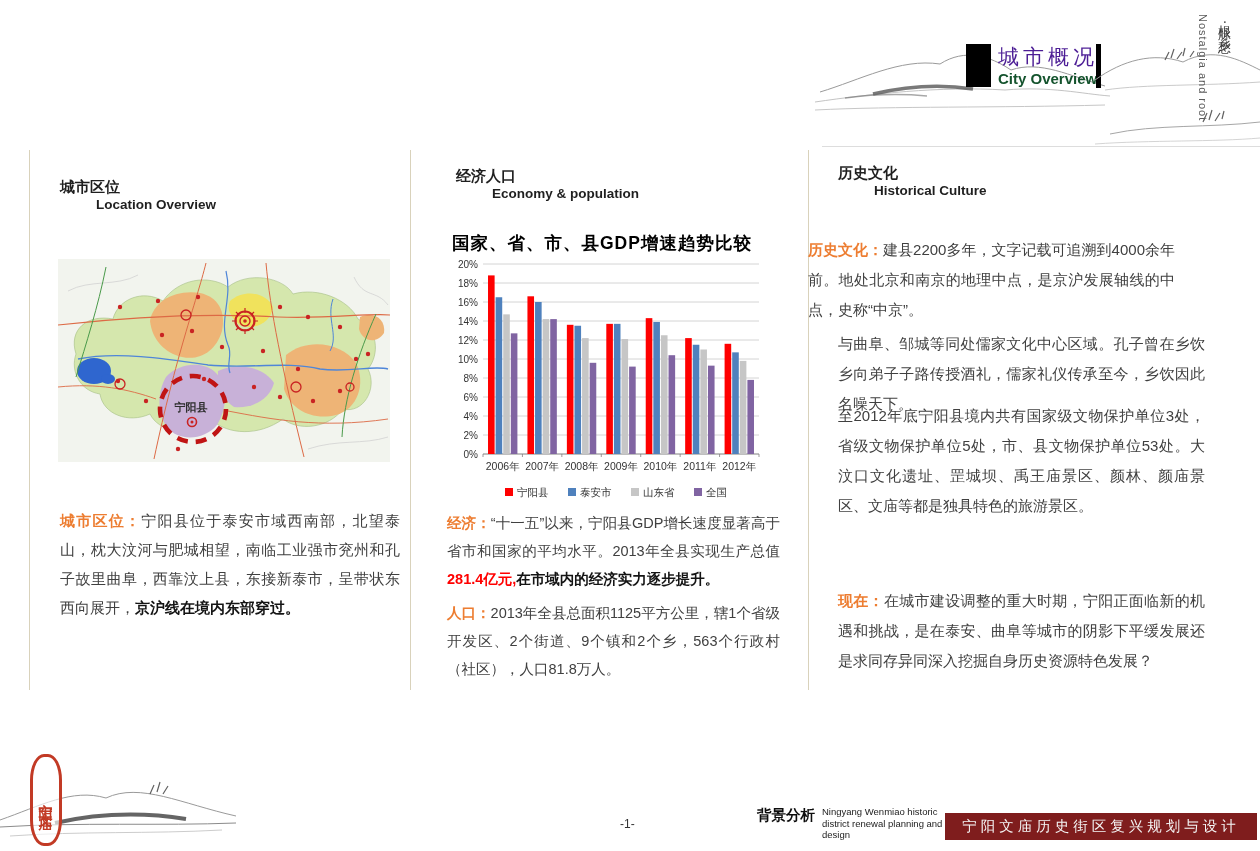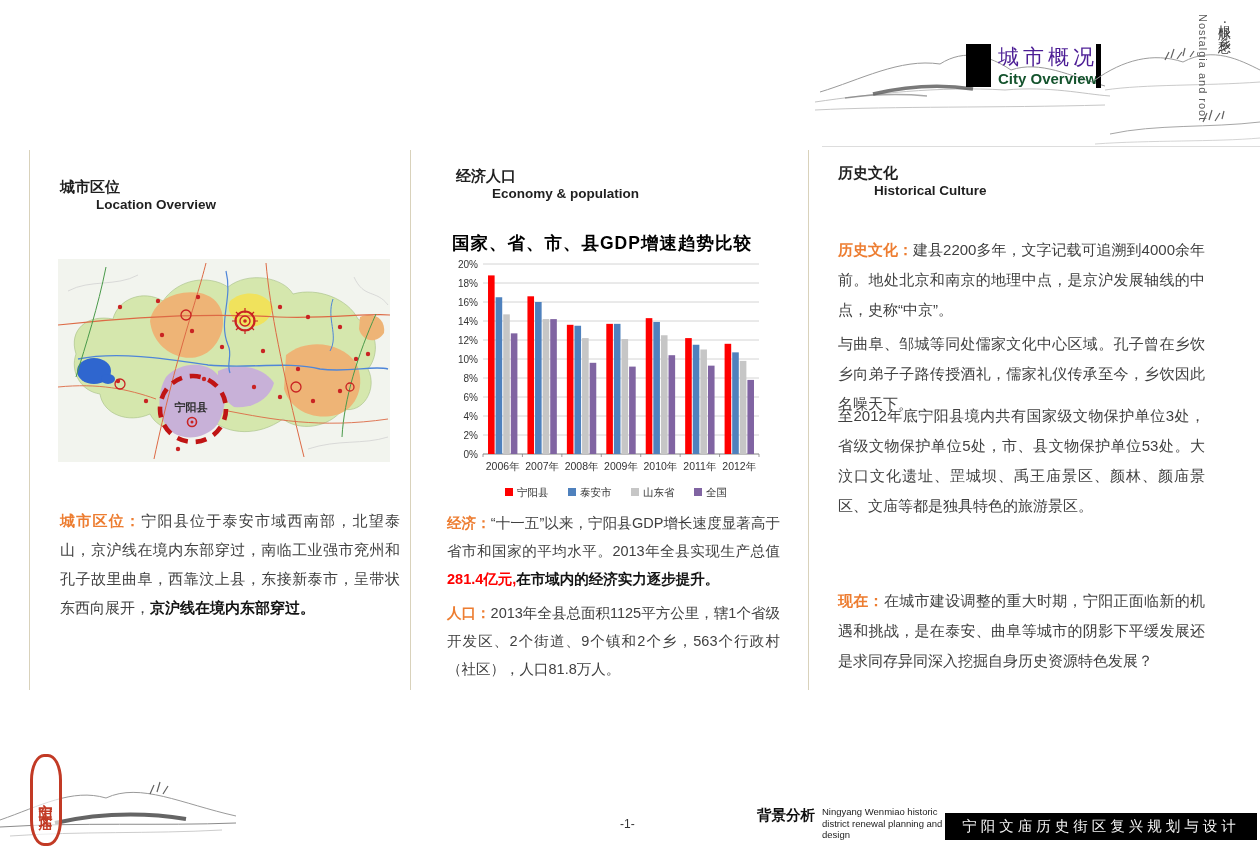--- a/index.html
+++ b/index.html
@@ -35,21 +35,21 @@
   .hl-red{color:#ff0000;font-weight:bold;}
   .bold-tail{color:#141414;font-weight:bold;}
 
   .chart-title{font-size:17.5px;font-weight:bold;color:#000;letter-spacing:1px;}
 
   
   .page-num{font-size:12px;color:#333;}
   .footer-section{display:flex;gap:7px;align-items:flex-start;}
   .footer-section .cn{font-size:14.5px;font-weight:bold;color:#0d0d0d;white-space:nowrap;}
   .footer-section .en{font-size:9.5px;color:#1c1c1c;line-height:11.5px;width:150px;text-align:left;}
-  .footer-bar{left:945px;top:813px;width:312px;height:27px;background:#000000;
+  .footer-bar{left:945px;top:813px;width:312px;height:27px;background:#7f1d1d;
     display:flex;align-items:center;justify-content:center;}
   .footer-bar span{color:#f4f4f4;font-family:"DejaVu Serif",serif;font-size:14.5px;letter-spacing:4px;white-space:nowrap;}
 
   
   .seal{left:30px;top:754px;width:26px;height:86px;border:3px solid #c23a25;border-radius:14px/26px;
     display:flex;align-items:center;justify-content:center;background:rgba(255,255,255,0.65);}
   .seal span{writing-mode:vertical-rl;font-family:"DejaVu Serif",serif;font-size:14px;font-weight:bold;
     color:#c23a25;letter-spacing:4px;line-height:1;}
 </style>
 </head>
@@ -168,21 +168,21 @@
       <circle cx="134" cy="163" r="4.5" stroke-width="1.6"></circle>
       <circle cx="134" cy="163" r="1.5" fill="#c92323" stroke="none"></circle>
     </g>
 
     <circle cx="135" cy="150" r="33" fill="none" stroke="#c01414" stroke-width="4.6" stroke-dasharray="11 8"></circle>
     <text x="133" y="152" text-anchor="middle" font-size="11" font-weight="bold" fill="#2e2e2e">宁阳县</text>
   </svg>
 </div>
 
 <div class="abs para" style="left:60px;top:506px;width:340px;">
-  <span class="lead">城市区位：</span><span>宁阳县位于泰安市域西南部，北望泰山，京沪线在境内东部穿过，南临工业强市兖州和孔子故里曲阜，西靠汶上县，东接新泰市，呈带状东西向展开，</span><span class="bold-tail">京沪线在境内东部穿过。</span>
+  <span class="lead">城市区位：</span><span>宁阳县位于泰安市域西南部，北望泰山，枕大汶河与肥城相望，南临工业强市兖州和孔子故里曲阜，西靠汶上县，东接新泰市，呈带状东西向展开，</span><span class="bold-tail">京沪线在境内东部穿过。</span>
 </div>
 
 <div class="abs sec-header" style="left:456px;top:166px;">
   <div class="cn">经济人口</div>
   <div class="en">Economy &amp; population</div>
 </div>
 
 <div class="abs chart-title" style="left:452px;top:231px;width:310px;">国家、省、市、县GDP增速趋势比较</div>
 
 <div class="abs" style="left:447px;top:256px;">
@@ -269,21 +269,21 @@
 
 <div class="abs para-sm" style="left:447px;top:599px;width:333px;">
   <span class="lead">人口：</span><span>2013年全县总面积1125平方公里，辖1个省级开发区、2个街道、9个镇和2个乡，563个行政村（社区），人口81.8万人。</span>
 </div>
 
 <div class="abs sec-header" style="left:838px;top:163px;">
   <div class="cn">历史文化</div>
   <div class="en">Historical  Culture</div>
 </div>
 
-<div class="abs para" style="left:838px;top:235px;width:367px;line-height:30px;">
+<div class="abs para" style="left:808px;top:235px;width:367px;line-height:30px;">
   <span class="lead">历史文化：</span><span>建县2200多年，文字记载可追溯到4000余年前。地处北京和南京的地理中点，是京沪发展轴线的中点，史称“中京”。</span>
 </div>
 
 <div class="abs para" style="left:838px;top:329px;width:367px;line-height:30px;">与曲阜、邹城等同处儒家文化中心区域。孔子曾在乡饮乡向弟子子路传授酒礼，儒家礼仪传承至今，乡饮因此名噪天下。</div>
 
 <div class="abs para" style="left:838px;top:401px;width:367px;line-height:30px;">至2012年底宁阳县境内共有国家级文物保护单位3处，省级文物保护单位5处，市、县文物保护单位53处。大汶口文化遗址、罡城坝、禹王庙景区、颜林、颜庙景区、文庙等都是独具特色的旅游景区。</div>
 
 <div class="abs para" style="left:838px;top:586px;width:367px;line-height:30px;">
   <span class="lead">现在：</span><span>在城市建设调整的重大时期，宁阳正面临新的机遇和挑战，是在泰安、曲阜等城市的阴影下平缓发展还是求同存异同深入挖掘自身历史资源特色发展？</span>
 </div>

